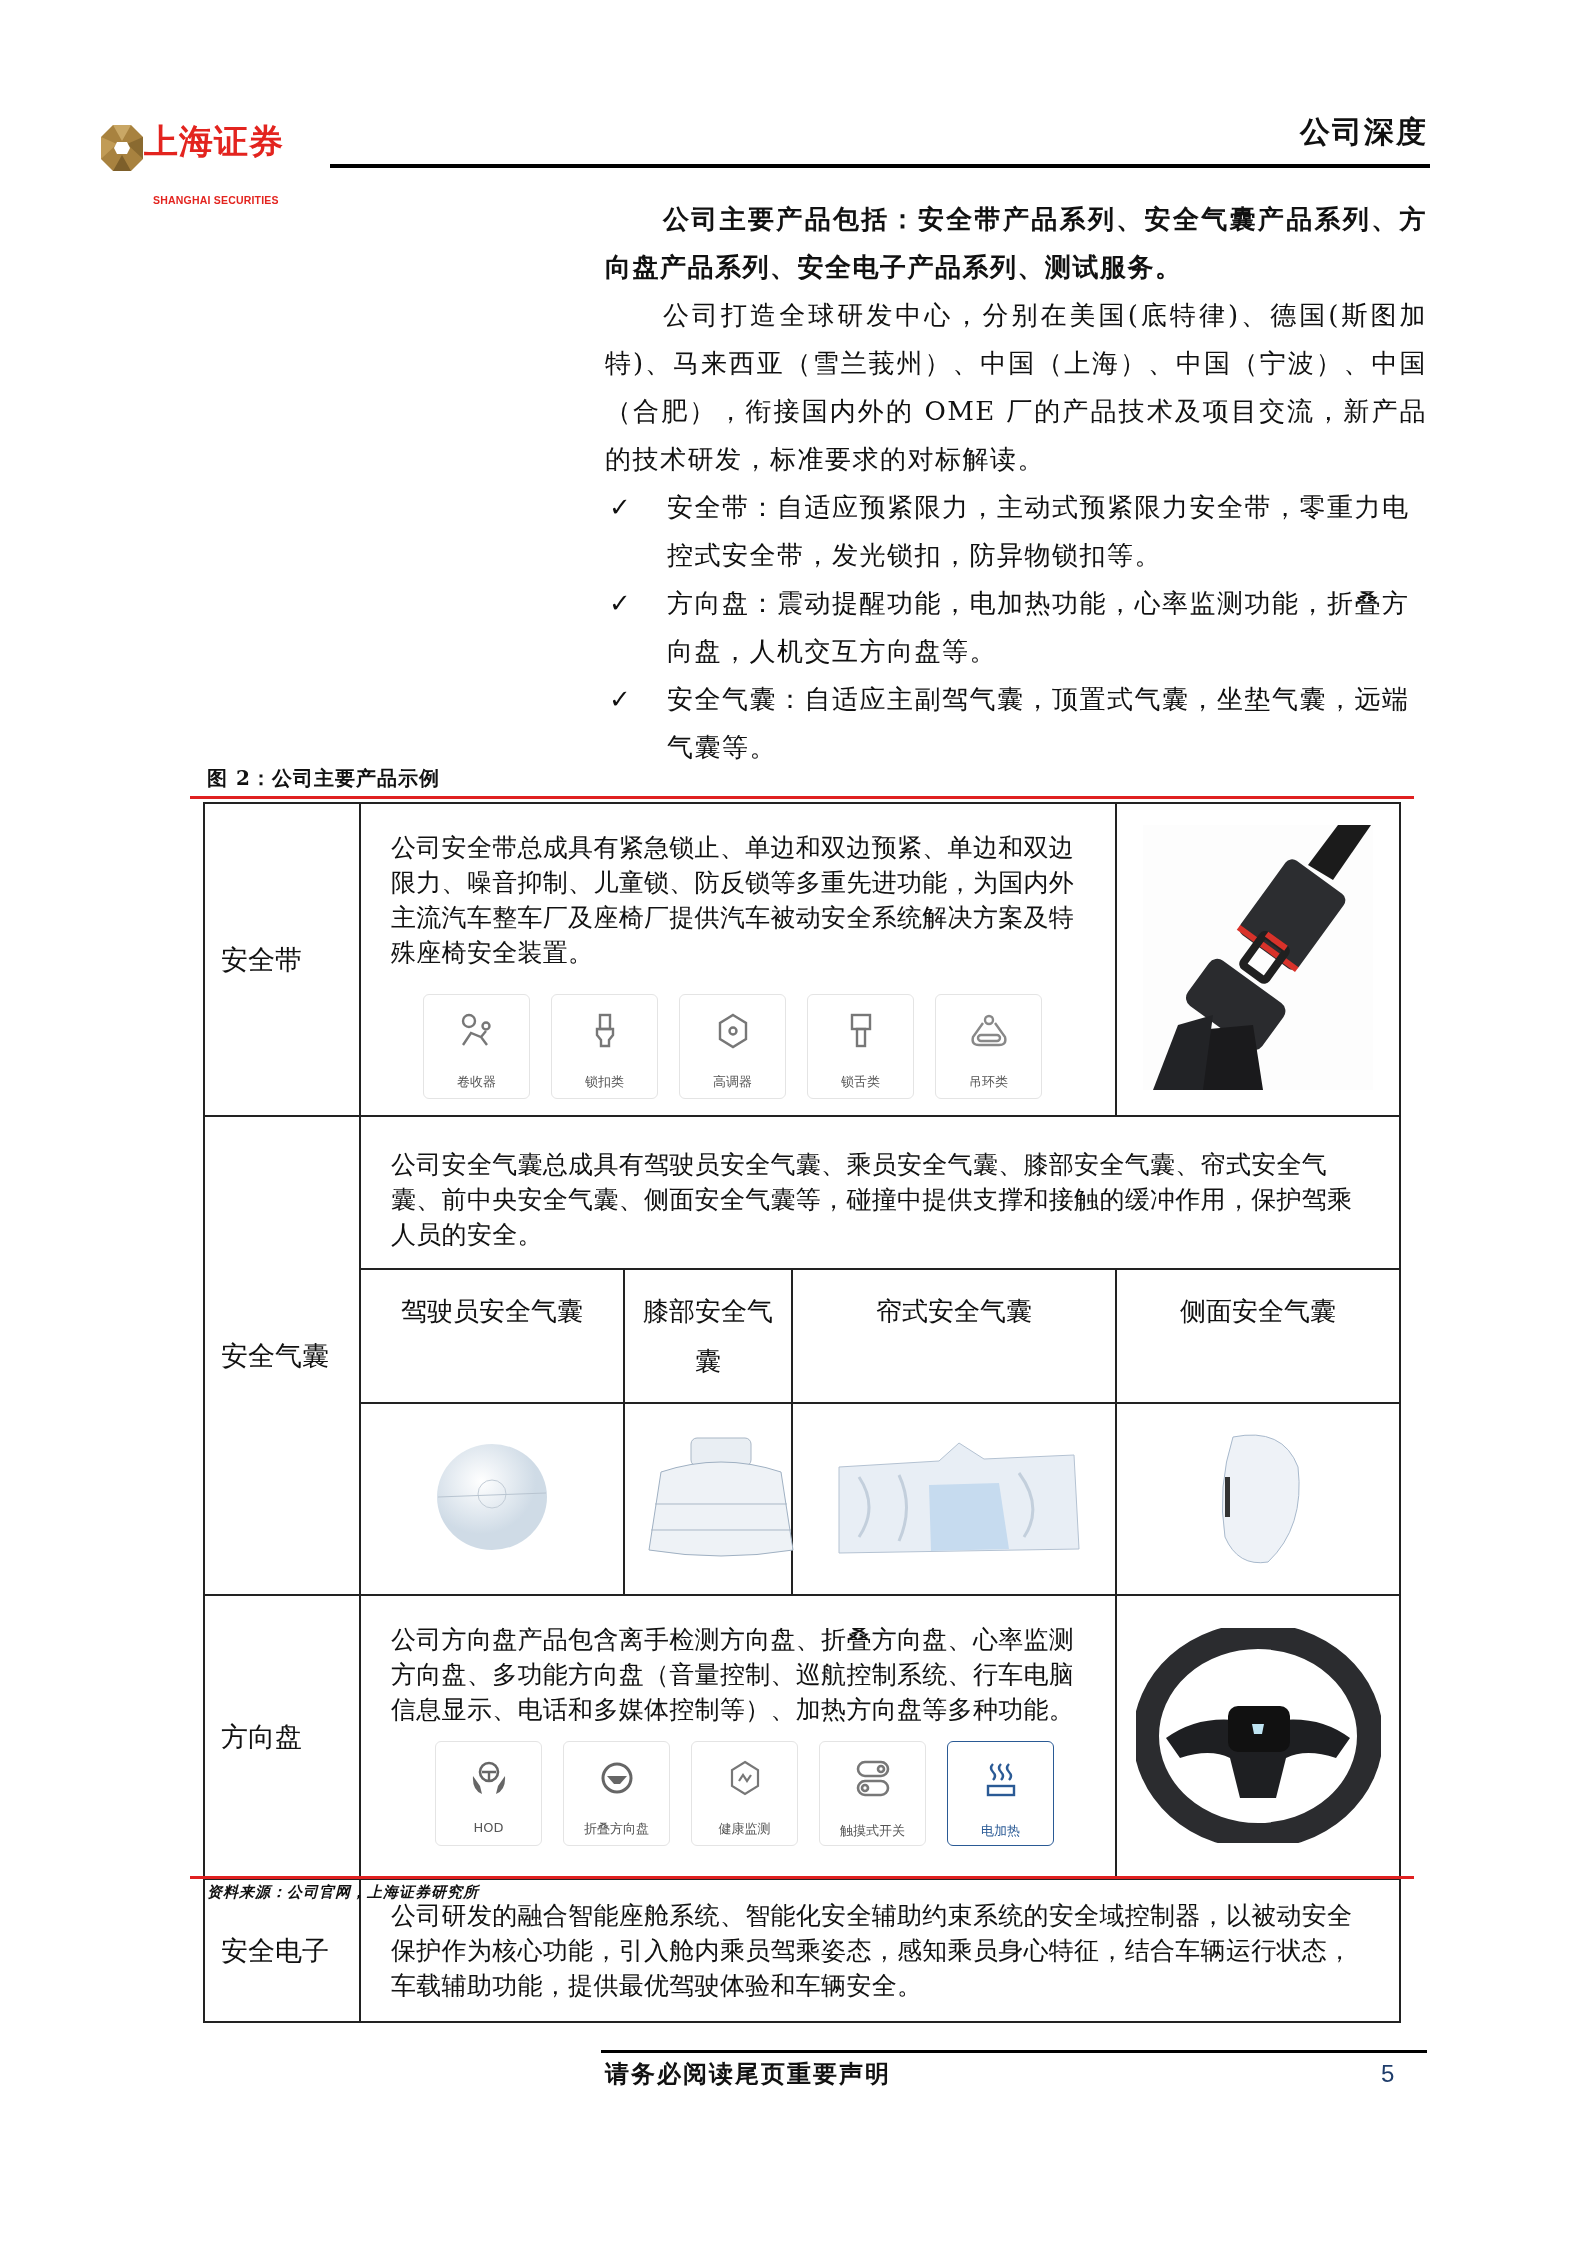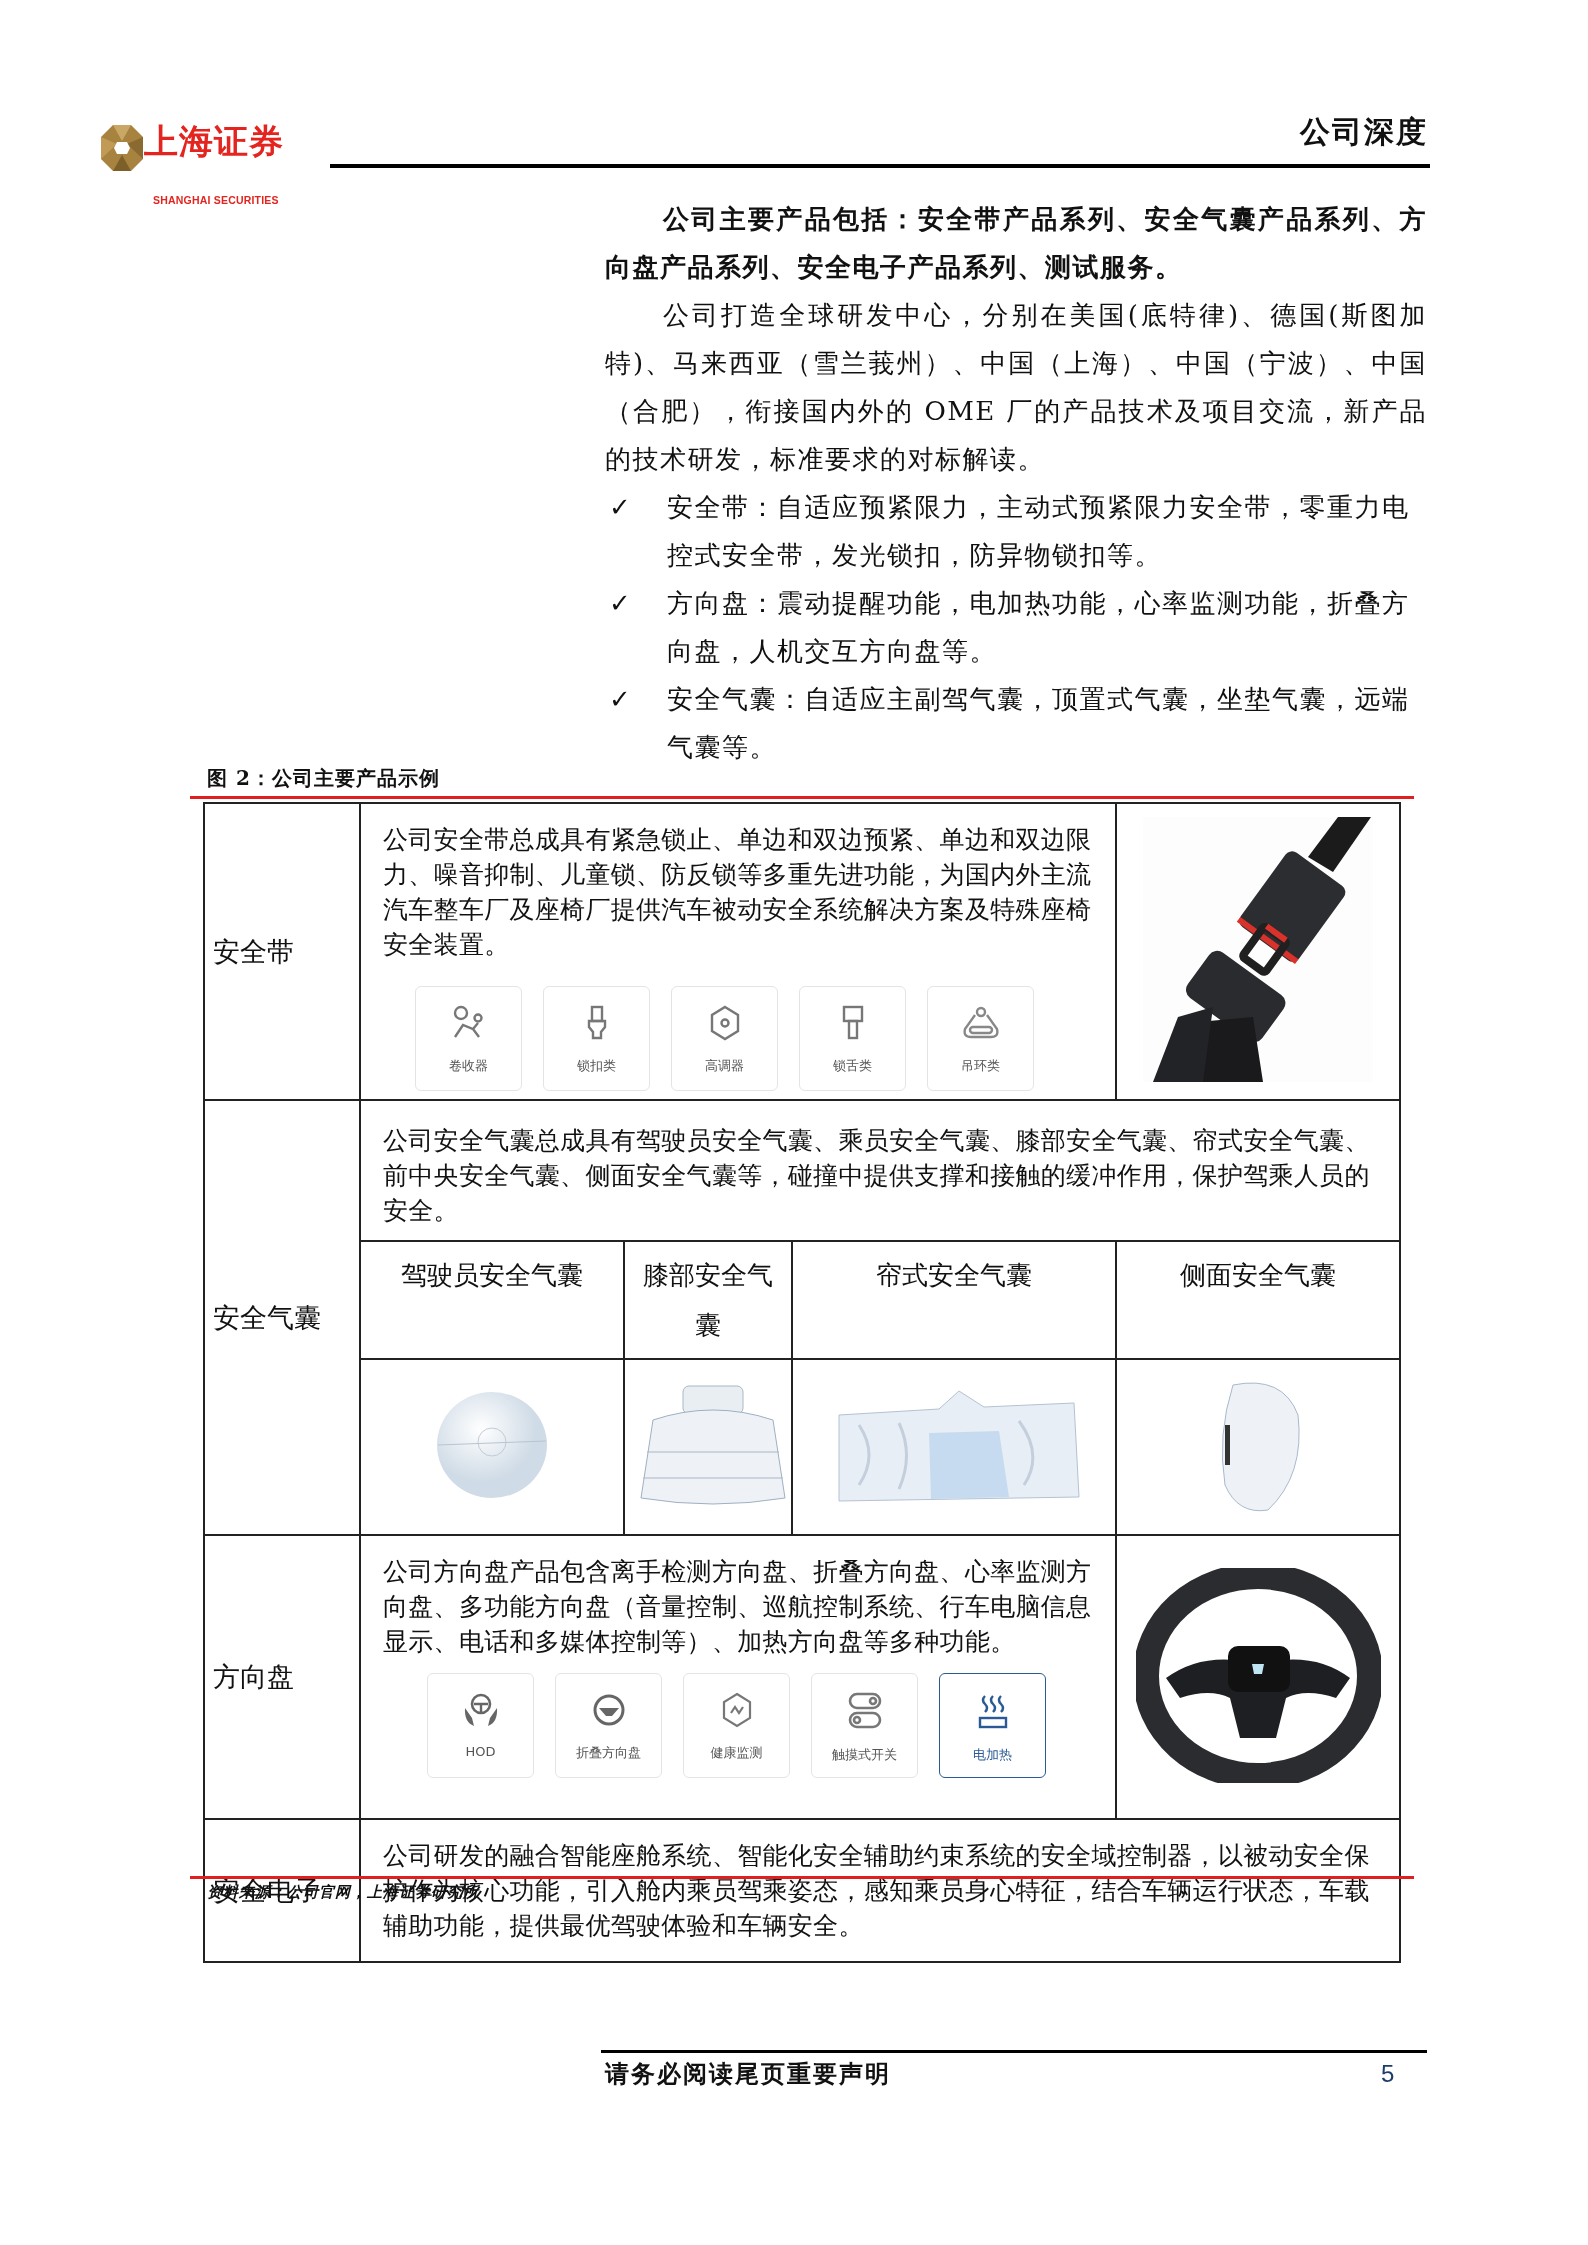--- a/index.html
+++ b/index.html
@@ -16,27 +16,27 @@
   .para{left:605px;width:822px;font-size:26px;line-height:48px;font-family:"DejaVu Serif",serif;letter-spacing:1.5px;text-align:justify;}
   .para.bold{font-weight:bold;}
   .indent{text-indent:58px;}
   .bullet{left:605px;width:822px;font-size:26px;line-height:48px;font-family:"DejaVu Serif",serif;letter-spacing:1.5px;}
   .bullet .chk{position:absolute;left:4px;top:0;font-size:26px;}
   .bullet .txt{margin-left:62px;display:block;}
   
   .fig-title{left:207px;top:765px;font-size:20px;font-weight:bold;font-family:"DejaVu Serif",serif;letter-spacing:1px;}
   .red-line{left:190px;width:1224px;height:3px;background:#e02020;}
   table.prod{position:absolute;left:203px;top:802px;width:1196px;border-collapse:collapse;table-layout:fixed;}
-  table.prod td{border:2px solid #222;vertical-align:top;padding:8px;}
+  table.prod td{border:2px solid #222;vertical-align:top;padding:16px;}
   .label{font-size:27px;font-weight:normal;text-align:left;vertical-align:middle !important;font-family:"DejaVu Sans",sans-serif;}
   .desc{font-size:25px;line-height:35px;padding:10px 10px 0 14px !important;font-family:"DejaVu Sans",sans-serif;letter-spacing:0.3px;}
   .cards{display:flex;gap:21px;padding-left:46px;margin-top:24px;}
   .card{width:105px;height:103px;border:1.5px solid #e4e4e4;border-radius:6px;background:#fff;display:flex;flex-direction:column;align-items:center;justify-content:flex-start;}
   .card svg{margin-top:18px;}
-  .card .clabel{font-size:13px;color:#555;margin-top:16px;font-family:"DejaVu Sans",sans-serif;}
+  .card .clabel{font-size:13px;color:#555;margin-top:24px;font-family:"DejaVu Sans",sans-serif;}
   .card.active{border-color:#2a5a95;}
   .card.active .clabel{color:#2a5a95;}
   .sub{font-size:26px;text-align:center;height:50px;line-height:50px;font-family:"DejaVu Sans",sans-serif;}
   .img-cell{height:158px;text-align:center;vertical-align:middle !important;}
   .source{left:207px;top:1883px;font-size:15px;font-style:italic;font-weight:bold;font-family:"DejaVu Serif",serif;letter-spacing:1px;}
   .ftr-line{left:601px;top:2050px;width:826px;height:3px;background:#000;}
   .ftr-text{left:605px;top:2058px;font-size:24px;font-weight:bold;font-family:"DejaVu Serif",serif;letter-spacing:2px;}
   .page-num{left:1381px;top:2060px;font-size:24px;color:#1f3d6b;font-family:"Liberation Sans",sans-serif;}
 </style>
 </head>

